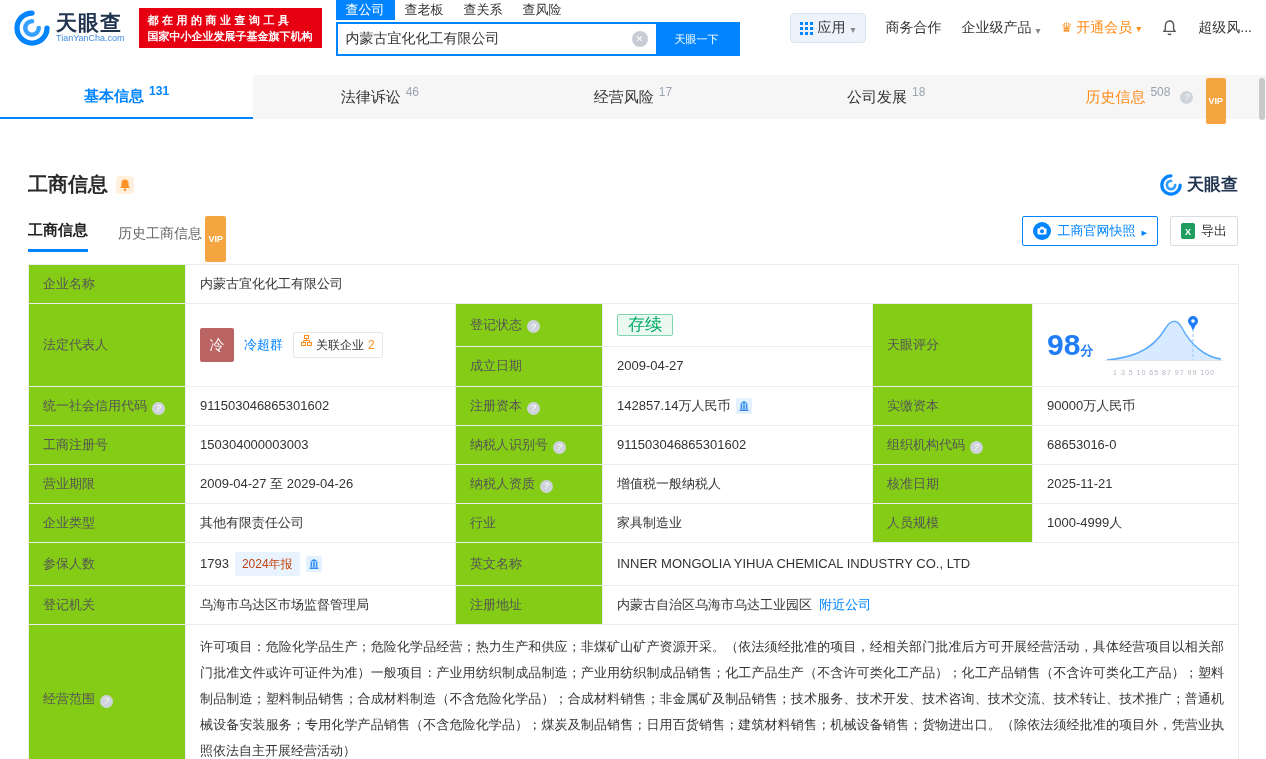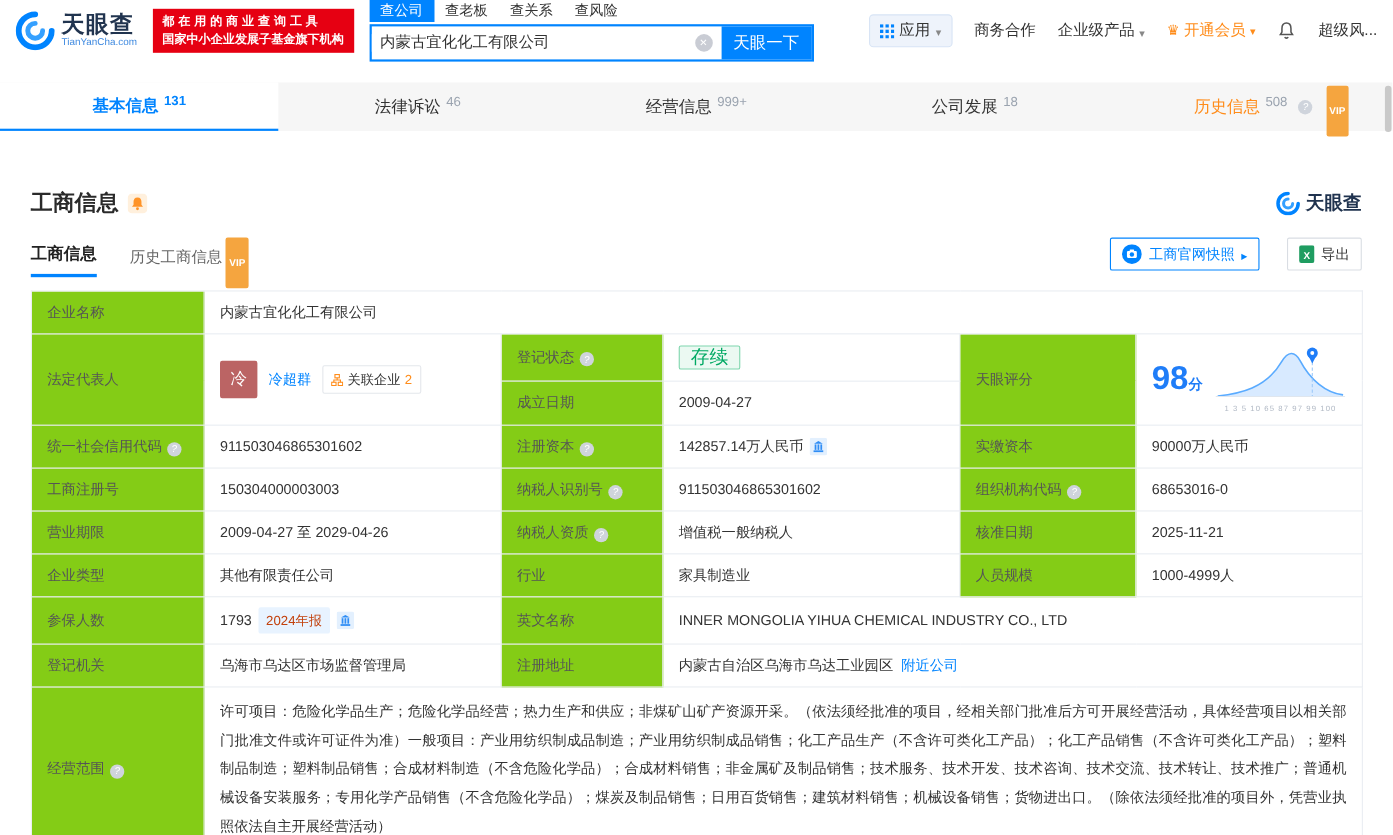--- a/index.html
+++ b/index.html
@@ -16,21 +16,21 @@
   .promo .l1{letter-spacing:3.5px;display:block}
   .promo .l2{display:block}
   .search{width:404px}
   .stabs{display:flex;height:22px;align-items:flex-start}
   .stab{font-size:13px;color:#333;padding:2px 10px;cursor:pointer;line-height:16px}
   .stab.act{background:#0084ff;color:#fff}
   .sbox{display:flex;height:34px;border:2px solid #0084ff;align-items:center;background:#fff}
   .sbox input{flex:1;border:none;outline:none;font-size:14px;padding:0 8px;color:#333;min-width:0;font-family:inherit}
   .clear{width:16px;height:16px;border-radius:50%;background:#c9ccd4;color:#fff;display:flex;align-items:center;justify-content:center;margin-right:8px;cursor:pointer;flex:none}
   .clear::after{content:"✕";font-size:9px}
-  .sbtn{height:100%;width:82px;background:#0084ff;color:#fff;font-size:15px;border:none;cursor:pointer;font-family:Liberation Sans, sans-serif;flex:none}
+  .sbtn{height:100%;width:82px;background:#0084ff;color:#fff;font-size:11px;border:none;cursor:pointer;font-family:Liberation Sans, sans-serif;flex:none}
   .menu{margin-left:auto;display:flex;align-items:center;gap:20px;font-size:14px;color:#333;white-space:nowrap}
   .apps{display:flex;align-items:center;gap:5px;background:#eef3fb;border:1px solid #d8e4f5;border-radius:4px;padding:5px 9px;cursor:pointer}
   .caret::after{content:"▾";font-size:10px;color:#888}
   .vipm{color:#ff8c1a;display:flex;gap:4px;align-items:flex-start;cursor:pointer}
   .vipm .caret::after{color:#ff8c1a}
   .crown::after{content:"♛";font-size:13px;color:#ff8c1a}
   .mitem{cursor:pointer;display:flex;align-items:flex-end;gap:4px}
 
   
   .nav{display:flex;background:#f6f6f6;height:44px;margin-top:19px}
@@ -50,35 +50,35 @@
   .content{padding:0 28px}
   .sec-head{display:flex;justify-content:space-between;align-items:center;margin-top:52px}
   .sec-title{display:flex;align-items:center;gap:8px;font-size:20px;font-weight:bold;color:#2a2a2a}
   .watermark{display:flex;align-items:center;gap:5px;font-size:17px;font-weight:bold;color:#20334f}
 
   .subrow{display:flex;justify-content:space-between;align-items:flex-end;margin-top:18px}
   .subtabs{display:flex;gap:30px;align-items:flex-end}
   .subtab{font-size:14px;color:#666;padding-bottom:9px;cursor:pointer;position:relative}
   .subtab.act{font-size:15px;color:#222;font-weight:bold;border-bottom:3px solid #0084ff}
   .subtab .viptag{position:absolute;top:-9px;right:-24px}
-  .btns{display:flex;gap:25px;margin-bottom:6px}
+  .btns{display:flex;gap:12px;margin-bottom:6px}
   .btn{display:flex;align-items:center;gap:6px;height:30px;padding:0 10px;border-radius:2px;font-size:13px;cursor:pointer;background:#fff}
   .btn.blue{border:1px solid #0084ff;color:#0084ff}
   .btn.gray{border:1px solid #d9dde3;color:#333}
   .arr::after{content:"▸";font-size:11px;color:#0084ff}
 
   
   table{border-collapse:collapse;table-layout:fixed;width:1210px;margin-top:12px}
   td{border:1px solid #e9edf2;padding:9px 14px;font-size:13px;line-height:20px;vertical-align:middle;color:#333;word-break:break-word}
   td.lbl{background:#84cc16;color:#555}
 
   .rep{display:flex;align-items:center;gap:10px}
   .avatar{width:34px;height:34px;background:#bb6464;color:#fff;font-size:15px;display:flex;align-items:center;justify-content:center;border-radius:2px;cursor:pointer;flex:none}
   .link{color:#0084ff;cursor:pointer}
-  .relbadge{display:inline-flex;align-items:center;gap:4px;border:1px solid #e4e7ec;border-radius:2px;padding:2px 7px;font-size:12px;color:#333;cursor:pointer;background:#fff}
+  .relbadge{display:inline-flex;gap:4px;border:1px solid #e4e7ec;border-radius:2px;padding:2px 7px;font-size:12px;color:#333;cursor:pointer;background:#fff}
   .relbadge b{color:#ff8c1a;font-weight:normal}
 
   .status{display:inline-block;background:#ebf9f2;border:1px solid #7fd6ad;color:#00a963;font-size:17px;padding:0 10px;border-radius:2px;line-height:20px}
 
   .cap{display:inline-flex;align-items:center;gap:6px}
   .report{background:#e8f3ff;color:#c2410c;font-size:12px;padding:2px 7px;border-radius:2px;cursor:pointer}
   .icbtn{cursor:pointer;display:inline-flex;flex:none}
 
   .score{display:flex;align-items:center;justify-content:space-between;gap:8px;cursor:pointer}
   .scorenum{color:#1f7df8;font-weight:bold;font-size:30px;line-height:1}
@@ -167,22 +167,22 @@
 <div class="nav">
   <div class="ntab act">
     <span>基本信息</span>
     <span class="cnt">131</span>
   </div>
   <div class="ntab">
     <span>法律诉讼</span>
     <span class="cnt">46</span>
   </div>
   <div class="ntab">
-    <span>经营信息</span>
-    <span class="cnt">999+</span>
+    <span>经营风险</span>
+    <span class="cnt">17</span>
   </div>
   <div class="ntab">
     <span>公司发展</span>
     <span class="cnt">18</span>
   </div>
   <div class="ntab hist">
     <span class="viptag">VIP</span>
     <span>历史信息</span>
     <span class="cnt">508</span>
     <i class="q"></i>

